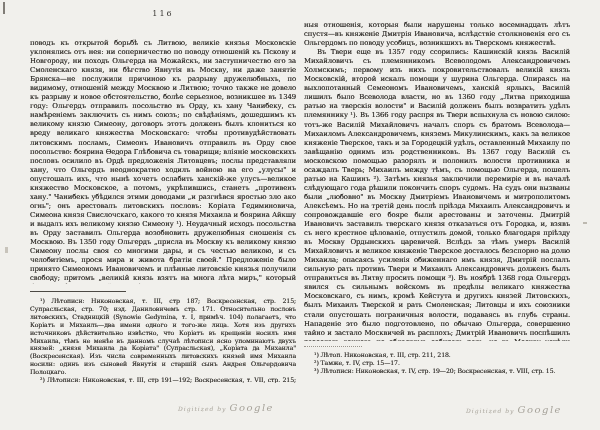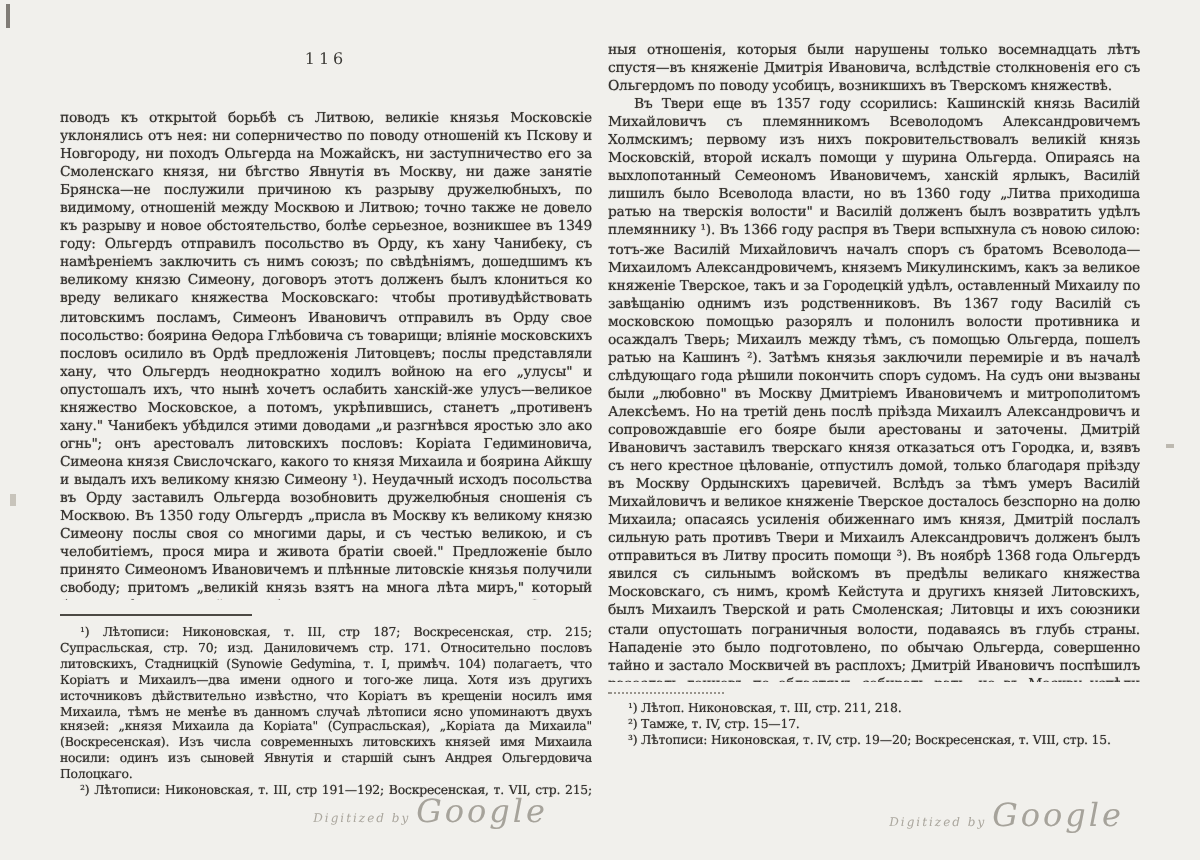--- a/index.html
+++ b/index.html
@@ -7,21 +7,21 @@
     position:relative;width:600px;height:430px;overflow:hidden;
     background:#f1f0ec;
     font-family:"DejaVu Serif","Liberation Serif",serif;
     color:#34322e;
   }
   .page{position:absolute;top:0;height:430px;overflow:hidden;}
   .page-left{left:30px;width:266px;}
   .page-right{left:304px;width:266px;}
   .pageno{
     text-align:center;font-size:8px;letter-spacing:2px;
-    margin-top:25px;color:#3c3a36;
+    margin-top:9px;color:#3c3a36;
   }
   .body{
     margin-top:21px;font-size:6.9px;line-height:9.05px;
     text-align:justify;letter-spacing:-0.1px;
     text-shadow:0 0 0.45px rgba(55,50,45,.75);
     overflow:hidden;
   }
   .page-left .body{max-height:245px;}
   .page-right .body{max-height:320px;}
   .body p{margin:0;}
@@ -39,21 +39,21 @@
   .page-left .footnotes{max-height:86px;}
   .page-right .footnotes{max-height:34px;}
   .footnotes p{margin:0;text-indent:10px;}
   .watermark{
     position:absolute;white-space:nowrap;
     color:#9a968d;font-style:italic;
   }
   .page-left .watermark{right:22px;bottom:15px;}
   .page-right .watermark{right:8px;bottom:13px;}
   .wm-pre{font-size:6px;color:#aaa69d;margin-right:3px;letter-spacing:1px;}
-  .wm-g{font-size:16px;letter-spacing:1.5px;opacity:.85;}
+  .wm-g{font-size:10px;letter-spacing:1.5px;opacity:.85;}
   .artifact{position:absolute;}
   .artifact-corner{left:3px;top:2px;width:2px;height:12px;background:#59564f;opacity:.75;}
   .artifact-left{left:5px;top:247px;width:3px;height:6px;background:#c8c4bb;}
   .artifact-right{left:583px;top:222px;width:4px;height:2px;background:#bdb9b0;}
 </style>
 </head>
 <body>
 
 <div class="scan">
 

